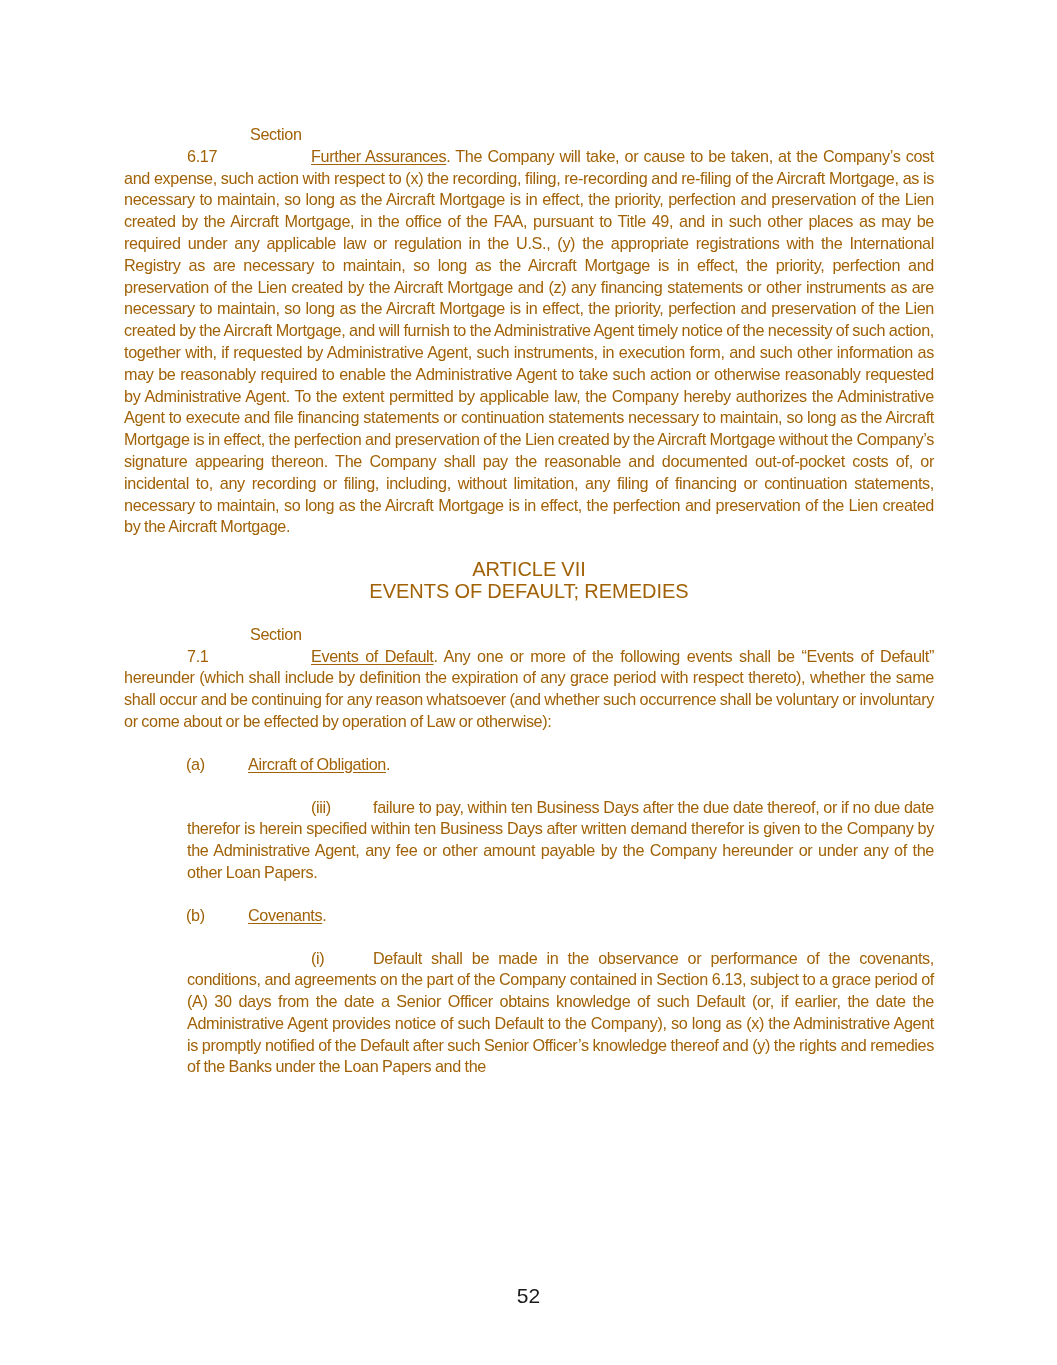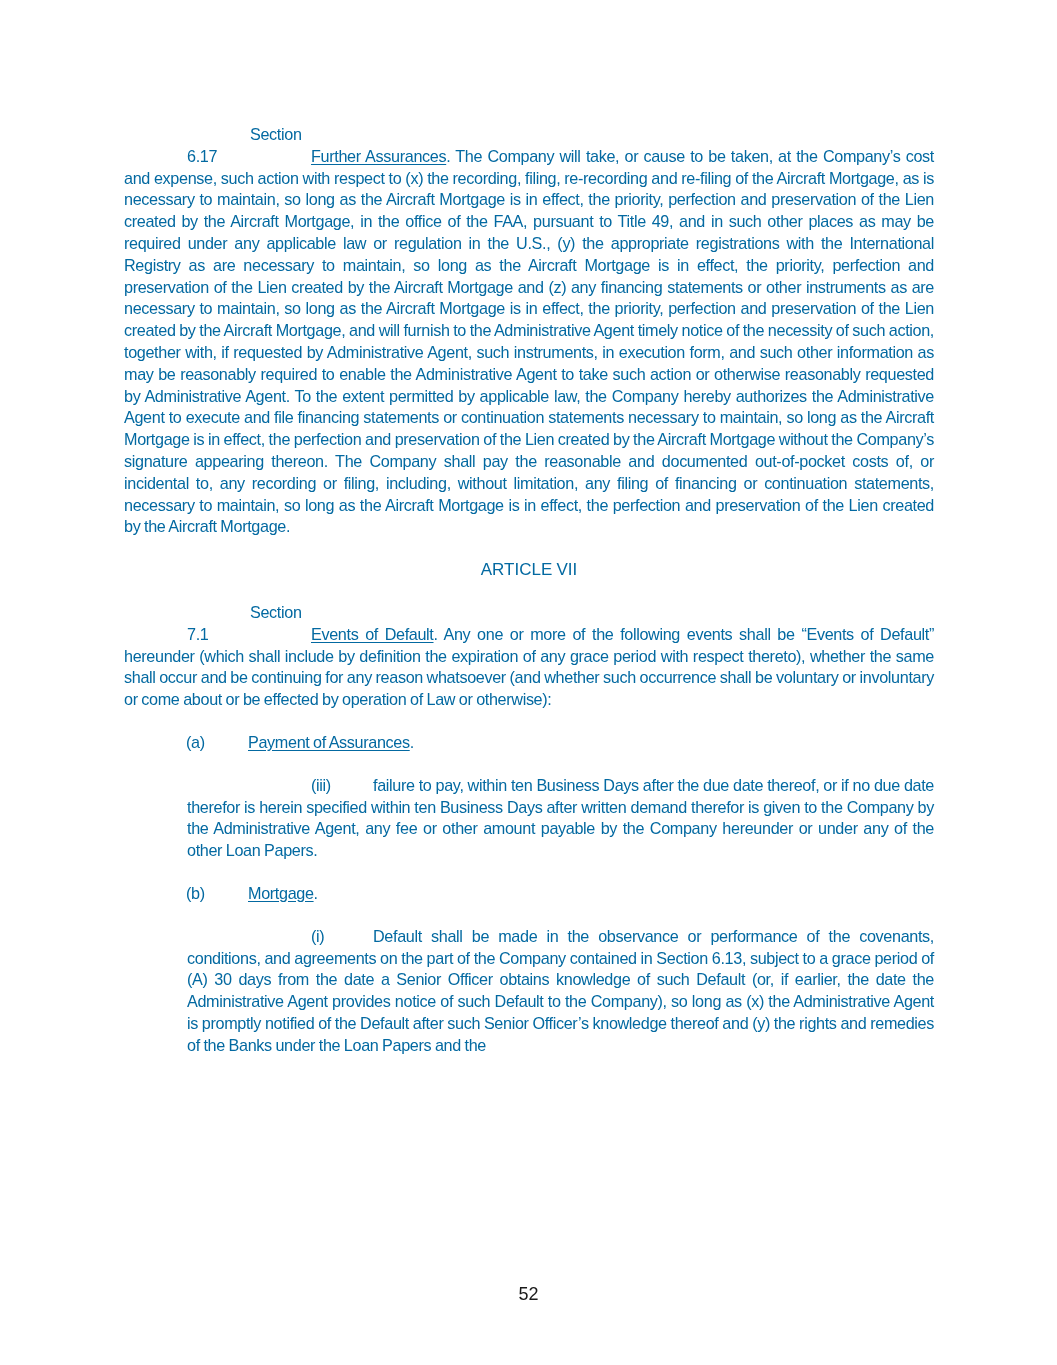--- a/index.html
+++ b/index.html
@@ -1,58 +1,59 @@
 <!DOCTYPE html>
 <html><head>
 <meta charset="utf-8">
 <style>
   html, body { margin: 0; padding: 0; background: #ffffff; }
   body { width: 1057px; height: 1365px; position: relative; overflow: hidden; }
   .page {
     position: absolute; left: 124px; top: 124px; width: 810px;
     font-family: "Liberation Sans", sans-serif;
-    font-size: 16.2px; line-height: 21.8px; color: #0369a1;
+    font-size: 16.2px; line-height: 21.8px; color: #a16207;
     letter-spacing: -0.35px; word-spacing: -0.5px;
   }
   p { margin: 0; text-align: justify; }
   .u { text-decoration: underline; text-underline-offset: 2px; }
   .sec-num { display: inline-block; width: 124px; }
   .first-indent { text-indent: 63px; }
-  .heading { text-align: center; font-size: 17px; letter-spacing: 0; }
+  .heading { text-align: center; font-size: 20px; letter-spacing: 0; }
   .article { margin-top: 21px; }
   .sub { padding-left: 63px; }
   .lvl1 { margin-top: 21px; }
   .lvl1 .lbl { display: inline-block; width: 62px; margin-left: 62px; }
   .lvl2 { margin-top: 21px; }
   .lvl2 .lead { display: inline-block; width: 124px; }
   .lvl2 .lbl { display: inline-block; width: 62px; }
   .footer {
     position: absolute; left: 0; width: 1057px; top: 1284px; text-align: center;
-    font-family: "Liberation Sans", sans-serif; font-size: 18px; color: #1a1a1a;
+    font-family: "Liberation Sans", sans-serif; font-size: 21px; color: #1a1a1a;
   }
 </style>
 </head>
 <body>
 
 <div class="page">
 
   <p class="first-indent"><span class="sec-num">Section 6.17</span><span class="u">Further Assurances</span><span>.  The Company will take, or cause to be taken, at the Company’s cost and expense, such action with respect to (x) the recording, filing, re-recording and re-filing of the Aircraft Mortgage, as is necessary to maintain, so long as the Aircraft Mortgage is in effect, the priority, perfection and preservation of the Lien created by the Aircraft Mortgage, in the office of the FAA, pursuant to Title 49, and in such other places as may be required under any applicable law or regulation in the U.S., (y) the appropriate registrations with the International Registry as are necessary to maintain, so long as the Aircraft Mortgage is in effect, the priority, perfection and preservation of the Lien created by the Aircraft Mortgage and (z) any financing statements or other instruments as are necessary to maintain, so long as the Aircraft Mortgage is in effect, the priority, perfection and preservation of the Lien created by the Aircraft Mortgage, and will furnish to the Administrative Agent timely notice of the necessity of such action, together with, if requested by Administrative Agent, such instruments, in execution form, and such other information as may be reasonably required to enable the Administrative Agent to take such action or otherwise reasonably requested by Administrative Agent.  To the extent permitted by applicable law, the Company hereby authorizes the Administrative Agent to execute and file financing statements or continuation statements necessary to maintain, so long as the Aircraft Mortgage is in effect, the perfection and preservation of the Lien created by the Aircraft Mortgage without the Company’s signature appearing thereon.  The Company shall pay the reasonable and documented out-of-pocket costs of, or incidental to, any recording or filing, including, without limitation, any filing of financing or continuation statements, necessary to maintain, so long as the Aircraft Mortgage is in effect, the perfection and preservation of the Lien created by the Aircraft Mortgage.</span></p>
 
   <div class="heading article">
     <div>ARTICLE VII</div>
+    <div>EVENTS OF DEFAULT; REMEDIES</div>
   </div>
 
   <p class="first-indent" style="margin-top:21px"><span class="sec-num">Section 7.1</span><span class="u">Events of Default</span><span>.  Any one or more of the following events shall be “Events of Default” hereunder (which shall include by definition the expiration of any grace period with respect thereto), whether the same shall occur and be continuing for any reason whatsoever (and whether such occurrence shall be voluntary or involuntary or come about or be effected by operation of Law or otherwise):</span></p>
 
-  <p class="lvl1"><span class="lbl">(a)</span><span class="u">Payment of Assurances</span>.</p>
+  <p class="lvl1"><span class="lbl">(a)</span><span class="u">Aircraft of Obligation</span>.</p>
 
   <div class="sub">
     <p class="lvl2"><span class="lead"></span><span class="lbl">(iii)</span><span>failure to pay, within ten Business Days after the due date thereof, or if no due date therefor is herein specified within ten Business Days after written demand therefor is given to the Company by the Administrative Agent, any fee or other amount payable by the Company hereunder or under any of the other Loan Papers.</span></p>
   </div>
 
-  <p class="lvl1"><span class="lbl">(b)</span><span class="u">Mortgage</span>.</p>
+  <p class="lvl1"><span class="lbl">(b)</span><span class="u">Covenants</span>.</p>
 
   <div class="sub">
     <p class="lvl2"><span class="lead"></span><span class="lbl">(i)</span><span>Default shall be made in the observance or performance of the covenants, conditions, and agreements on the part of the Company contained in Section 6.13, subject to a grace period of (A) 30 days from the date a Senior Officer obtains knowledge of such Default (or, if earlier, the date the Administrative Agent provides notice of such Default to the Company), so long as (x) the Administrative Agent is promptly notified of the Default after such Senior Officer’s knowledge thereof and (y) the rights and remedies of the Banks under the Loan Papers and the</span></p>
   </div>
 </div>
 
 <div class="footer">52</div>
 
 </body></html>

